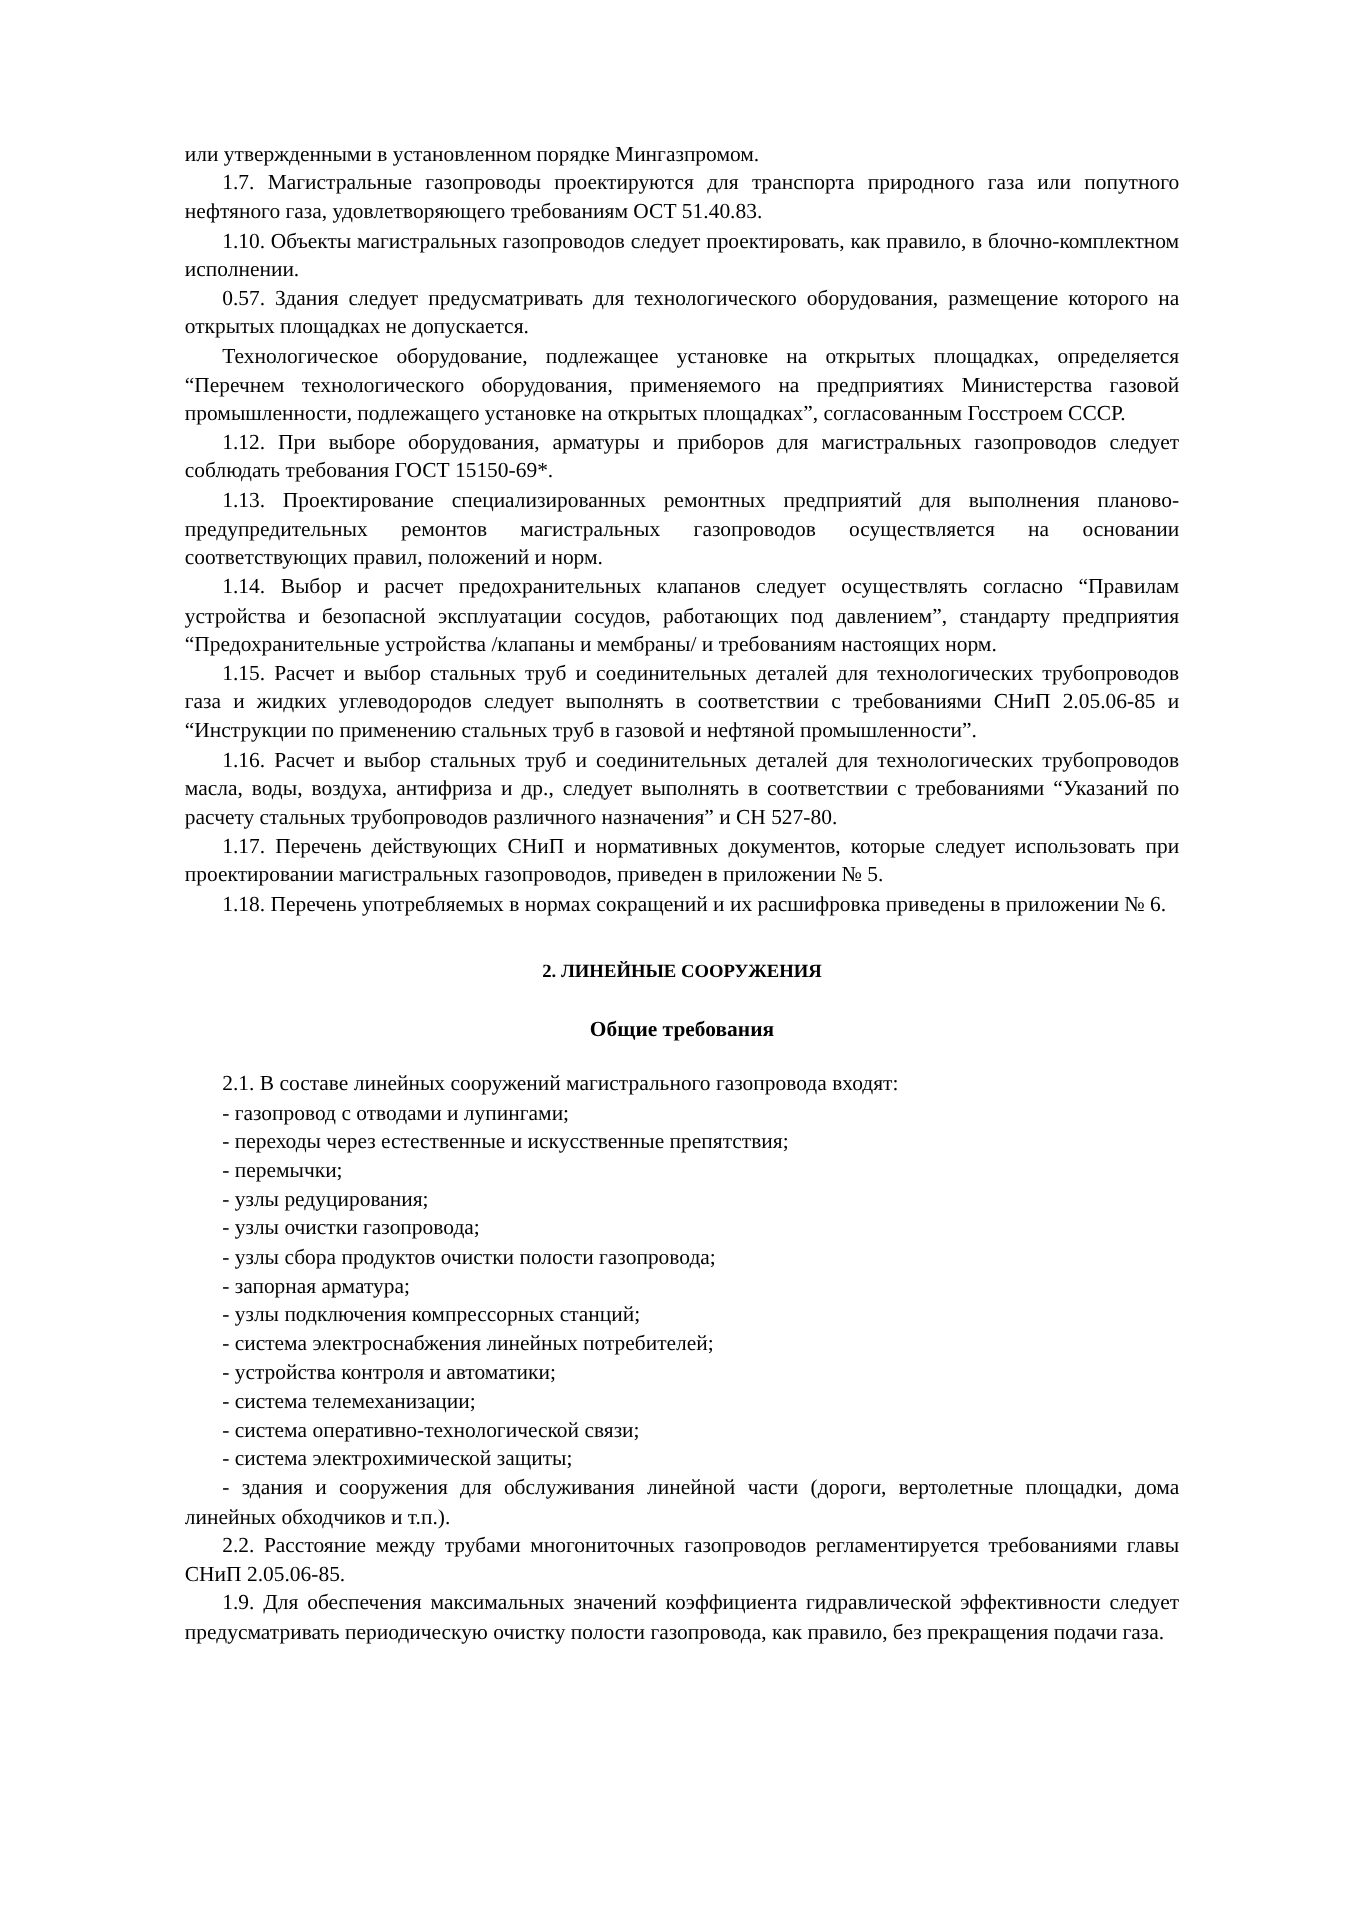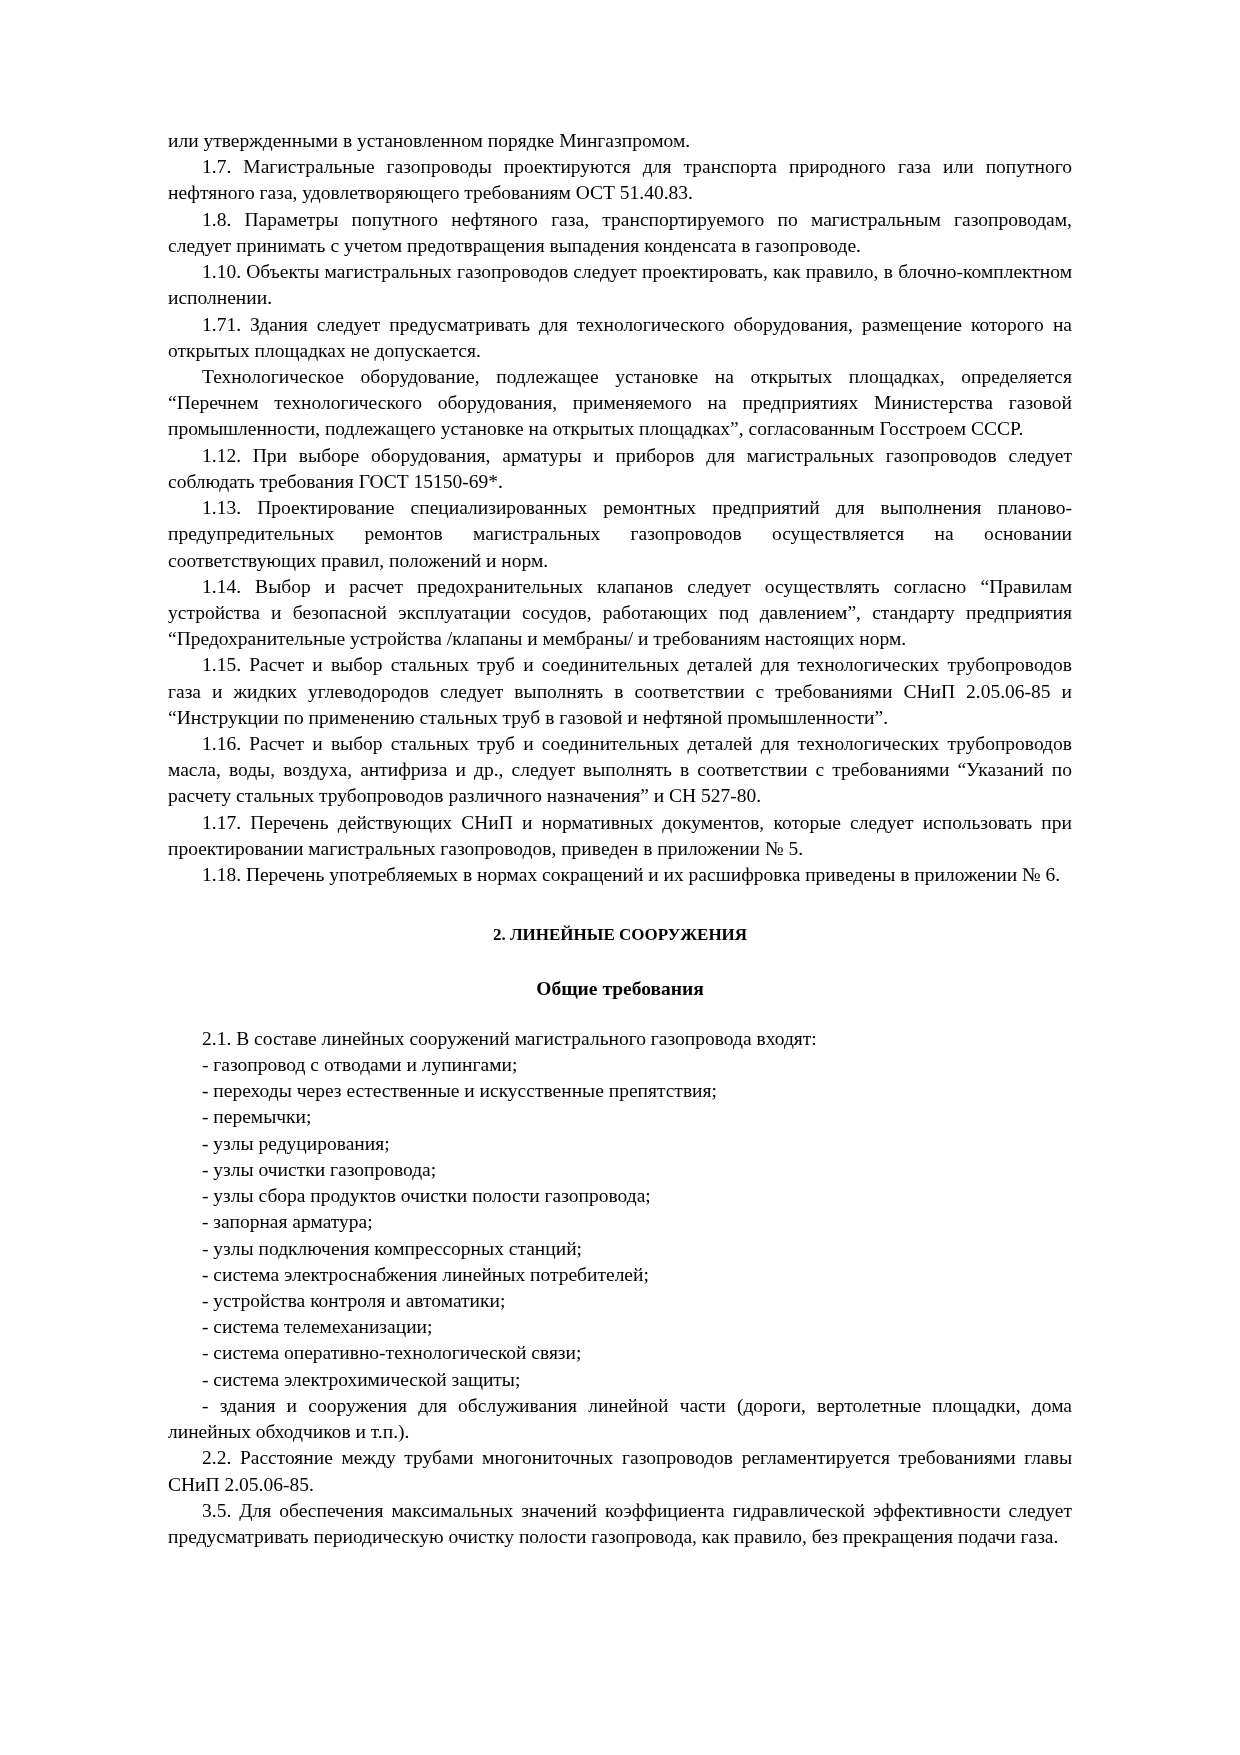--- a/index.html
+++ b/index.html
@@ -65,23 +65,22 @@
 </style>
 </head>
 <body>
 
 <div class="page">
   <div class="doc">
 
     <p class="noind">или утвержденными в установленном порядке Мингазпромом.</p>
 
     <p class="ind">1.7. Магистральные газопроводы проектируются для транспорта природного газа или попутного нефтяного газа, удовлетворяющего требованиям ОСТ 51.40.83.</p>
-    <p class="ind">1.8. Параметры попутного нефтяного газа, транспортируемого по магистральным газопроводам, следует принимать с учетом предотвращения выпадения конденсата в газопроводе.</p>
     <p class="ind">1.10. Объекты магистральных газопроводов следует проектировать, как правило, в блочно-комплектном исполнении.</p>
-    <p class="ind">1.71. Здания следует предусматривать для технологического оборудования, размещение которого на открытых площадках не допускается.</p>
+    <p class="ind">0.57. Здания следует предусматривать для технологического оборудования, размещение которого на открытых площадках не допускается.</p>
     <p class="ind">Технологическое оборудование, подлежащее установке на открытых площадках, определяется “Перечнем технологического оборудования, применяемого на предприятиях Министерства газовой промышленности, подлежащего установке на открытых площадках”, согласованным Госстроем СССР.</p>
     <p class="ind">1.12. При выборе оборудования, арматуры и приборов для магистральных газопроводов следует соблюдать требования ГОСТ 15150-69*.</p>
     <p class="ind">1.13. Проектирование специализированных ремонтных предприятий для выполнения планово-предупредительных ремонтов магистральных газопроводов осуществляется на основании соответствующих правил, положений и норм.</p>
     <p class="ind">1.14. Выбор и расчет предохранительных клапанов следует осуществлять согласно “Правилам устройства и безопасной эксплуатации сосудов, работающих под давлением”, стандарту предприятия “Предохранительные устройства /клапаны и мембраны/ и требованиям настоящих норм.</p>
     <p class="ind">1.15. Расчет и выбор стальных труб и соединительных деталей для технологических трубопроводов газа и жидких углеводородов следует выполнять в соответствии с требованиями СНиП 2.05.06-85 и “Инструкции по применению стальных труб в газовой и нефтяной промышленности”.</p>
     <p class="ind">1.16. Расчет и выбор стальных труб и соединительных деталей для технологических трубопроводов масла, воды, воздуха, антифриза и др., следует выполнять в соответствии с требованиями “Указаний по расчету стальных трубопроводов различного назначения” и СН 527-80.</p>
     <p class="ind">1.17. Перечень действующих СНиП и нормативных документов, которые следует использовать при проектировании магистральных газопроводов, приведен в приложении № 5.</p>
     <p class="ind">1.18. Перечень употребляемых в нормах сокращений и их расшифровка приведены в приложении № 6.</p>
 
     <h2 class="section-title">2. ЛИНЕЙНЫЕ СООРУЖЕНИЯ</h2>
@@ -98,16 +97,16 @@
     <p class="listitem">- запорная арматура;</p>
     <p class="listitem">- узлы подключения компрессорных станций;</p>
     <p class="listitem">- система электроснабжения линейных потребителей;</p>
     <p class="listitem">- устройства контроля и автоматики;</p>
     <p class="listitem">- система телемеханизации;</p>
     <p class="listitem">- система оперативно-технологической связи;</p>
     <p class="listitem">- система электрохимической защиты;</p>
     <p class="listitem-wrap">- здания и сооружения для обслуживания линейной части (дороги, вертолетные площадки, дома линейных обходчиков и т.п.).</p>
 
     <p class="ind">2.2. Расстояние между трубами многониточных газопроводов регламентируется требованиями главы СНиП 2.05.06-85.</p>
-    <p class="ind">3.5. Для обеспечения максимальных значений коэффициента гидравлической эффективности следует предусматривать периодическую очистку полости газопровода, как правило, без прекращения подачи газа.</p>
+    <p class="ind">1.9. Для обеспечения максимальных значений коэффициента гидравлической эффективности следует предусматривать периодическую очистку полости газопровода, как правило, без прекращения подачи газа.</p>
 
   </div>
 </div>
 
 </body></html>

